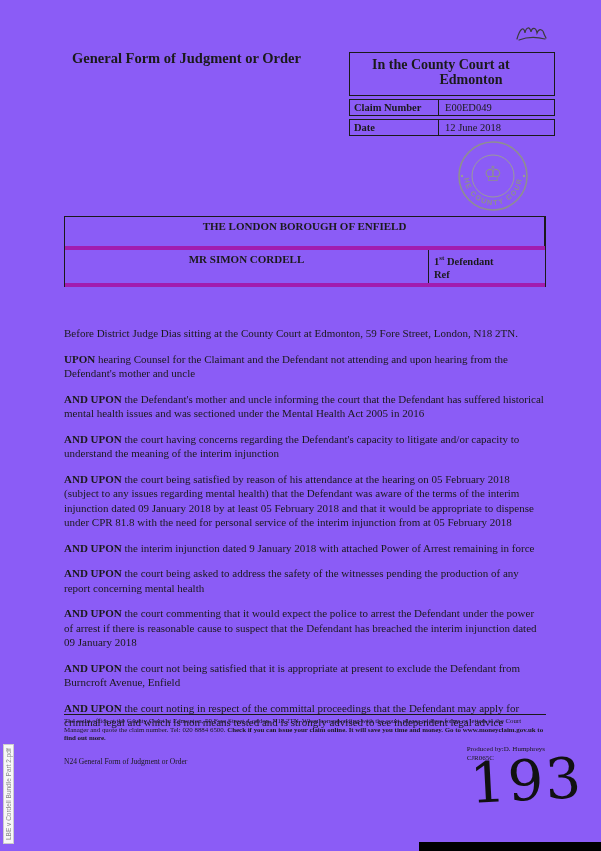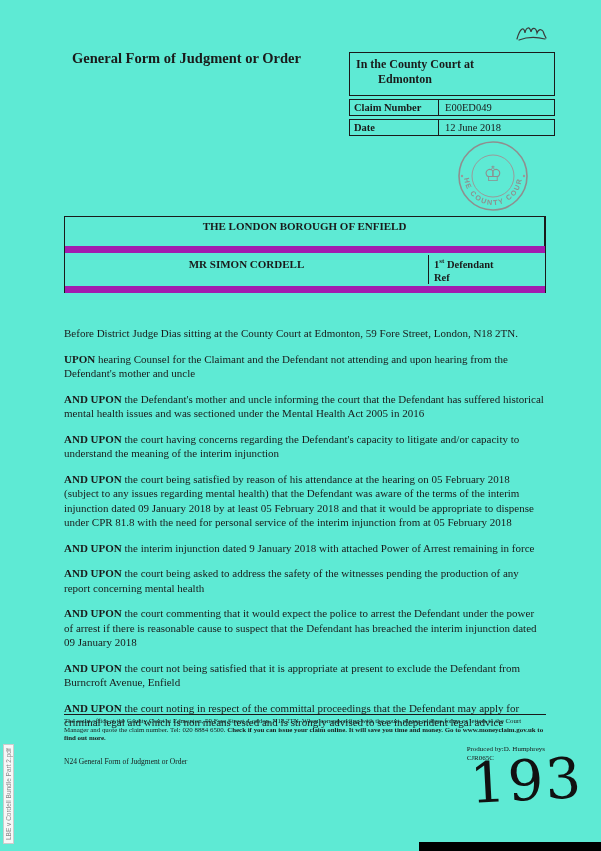--- a/index.html
+++ b/index.html
@@ -1,41 +1,41 @@
 <!DOCTYPE html>
 <html><head>
 <meta charset="utf-8">
 <style>
   html,body{margin:0;padding:0;}
   body{background:#e8e8e8;font-family:"Liberation Serif", serif;}
   .page{
-    position:relative;width:601px;height:851px;background:#5eead4;
+    position:relative;width:601px;height:851px;background:#8b5cf6;
     margin:0 auto;overflow:hidden;color:#1a1a1a;
   }
   .doc-title{
     position:absolute;left:72px;top:50px;font-size:14.5px;font-weight:bold;
   }
   
   .court-box{position:absolute;left:349px;top:52px;width:206px;}
   .court-box .hdr{
-    border:1px solid #1a1a1a;padding:4px 6px 8px 6px;font-weight:bold;font-size:12px;line-height:15px;
+    border:1px solid #1a1a1a;padding:4px 6px 8px 22px;font-weight:bold;font-size:14px;line-height:15px;
   }
-  .court-box .hdr .l2{padding-left:22px;}
+  .court-box .hdr .l2{padding-left:22px;text-align:center;}
   .kv-row{display:flex;margin-top:3px;}
   .kv-row .k{
     border:1px solid #1a1a1a;width:80px;padding:2px 4px;font-weight:bold;font-size:10.5px;
   }
   .kv-row .v{
     border:1px solid #1a1a1a;border-left:none;flex:1;padding:2px 6px;font-size:10.5px;
   }
   
   .seal{position:absolute;left:456px;top:139px;width:74px;height:74px;}
   
   .parties{position:absolute;left:64px;top:216px;width:480px;border:1px solid #1a1a1a;border-bottom:none;}
-  .party-row{display:flex;border-bottom:7px solid #a21caf;align-items:center;}
+  .party-row{display:flex;border-bottom:4px solid #a21caf;}
   .party-name{
     flex:1;text-align:center;font-weight:bold;font-size:11px;padding:3px 4px 14px 4px;
     border-right:1px solid #1a1a1a;
   }
   .party-role{width:106px;padding:2px 5px;font-size:10.5px;font-weight:bold;line-height:13px;}
   sup{font-size:7px;}
   
   .body-text{position:absolute;left:64px;top:326px;width:482px;font-size:11px;line-height:14.5px;}
   .body-text p{margin:0 0 11px 0;}
   .body-text b{font-weight:bold;}

